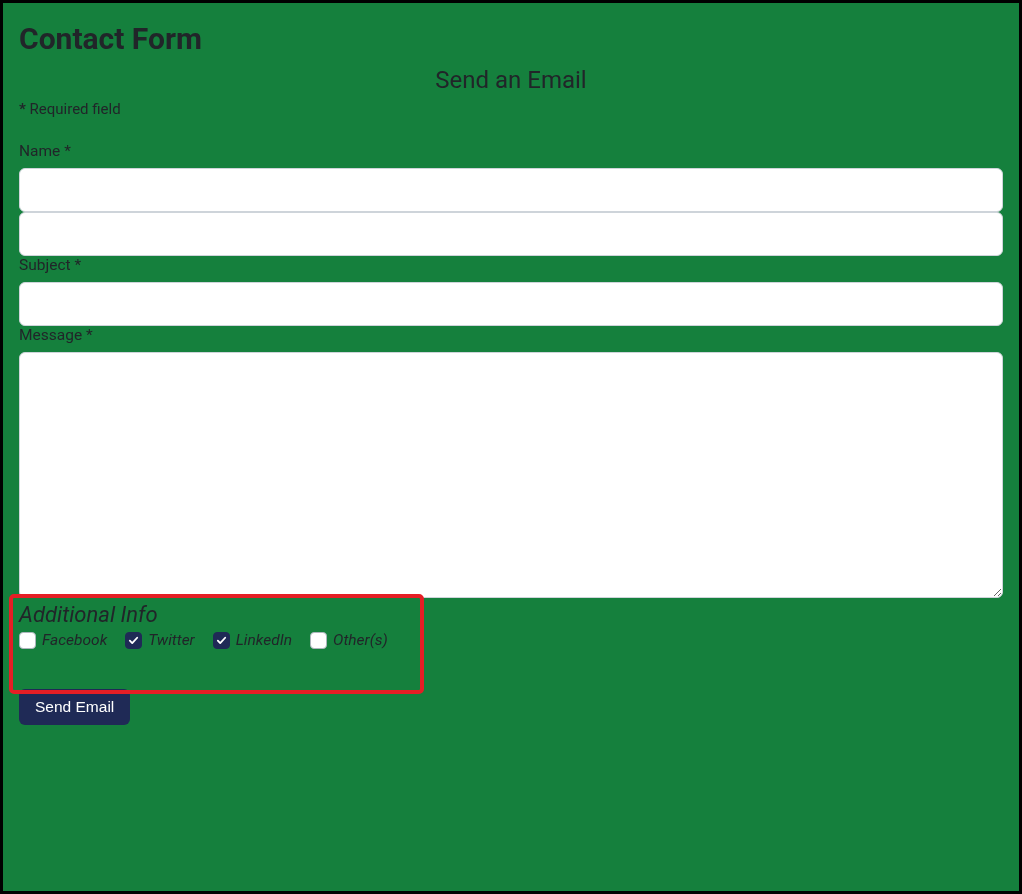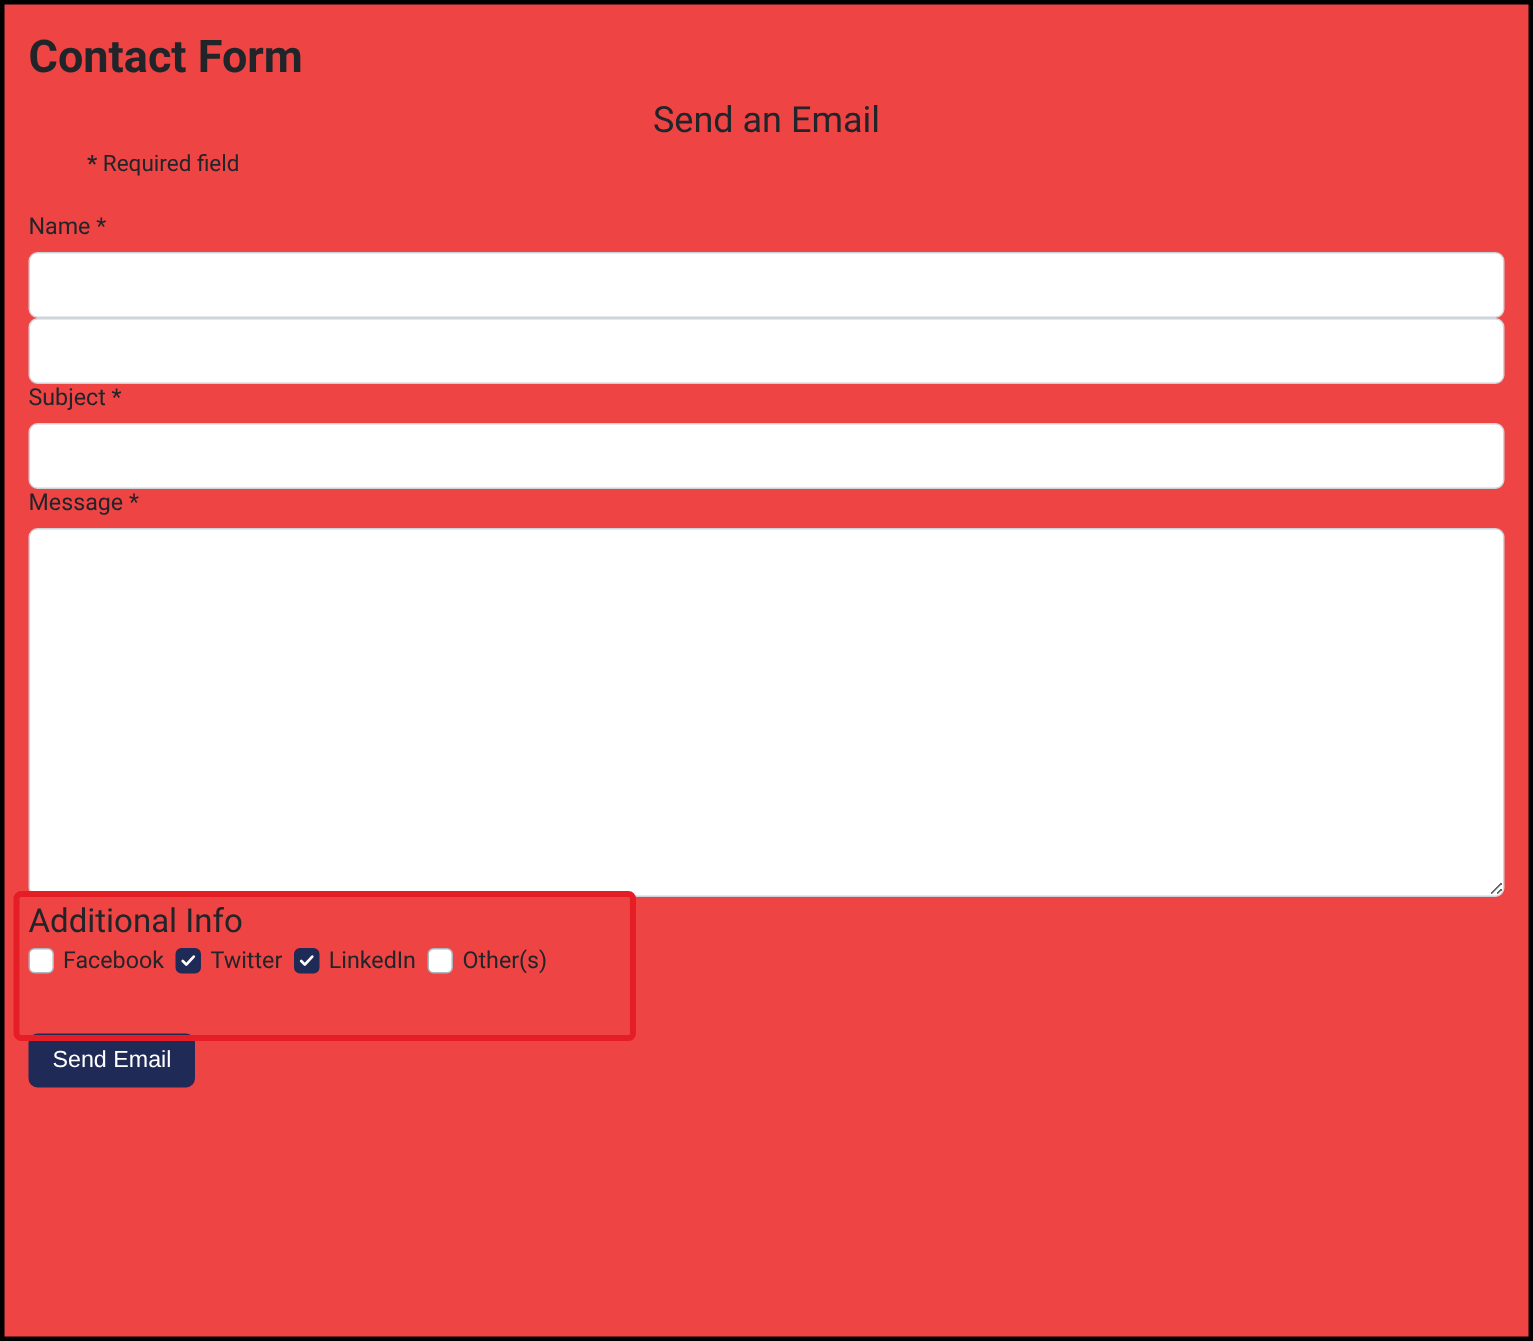--- a/index.html
+++ b/index.html
@@ -9,42 +9,41 @@
     }
     body {
       font-family: -apple-system, BlinkMacSystemFont, "Segoe UI", Roboto, Helvetica, Arial, sans-serif;
       background: #fff;
       padding: 0;
     }
     .page-container {
       width: 1022px;
       height: 894px;
       border: 3px solid #000;
-      background: #ef4444;
+      background: #15803d;
       padding: 18px 16px;
       position: relative;
     }
     .page-title {
       font-size: 30px;
       font-weight: 700;
       color: #212529;
       margin-bottom: 10px;
     }
     .subtitle {
       font-size: 24px;
       font-weight: 400;
       color: #212529;
       margin-bottom: 6px;
       text-align: center;
     }
     .required-note {
       font-size: 15px;
       color: #212529;
       margin-bottom: 24px;
-      margin-left: 39px;
     }
     .required-note .star {
       font-weight: 700;
     }
     .form-group {
     }
     .form-label {
       display: block;
       font-size: 15.5px;
       color: #212529;
@@ -61,20 +60,21 @@
       border-radius: 6px;
       height: 44px;
     }
     textarea.form-control {
       height: 246px;
       resize: vertical;
     }
     .additional-info {
       position: relative;
       margin-bottom: 40px;
+      font-style: italic;
     }
     .highlight-box {
       position: absolute;
       top: -8px;
       left: -10px;
       width: 415px;
       height: 100px;
       border: 4px solid #e51e25;
       border-radius: 5px;
       pointer-events: none;
@@ -85,21 +85,21 @@
       color: #212529;
       margin-bottom: 4px;
     }
     .additional-question {
       font-size: 15.5px;
       color: #212529;
       margin-bottom: 10px;
     }
     .checkbox-row {
       display: flex;
-      gap: 8px;
+      gap: 18px;
       align-items: center;
     }
     .checkbox-item {
       display: inline-flex;
       align-items: center;
       gap: 6px;
     }
     .checkbox-box {
       width: 17px;
       height: 17px;

